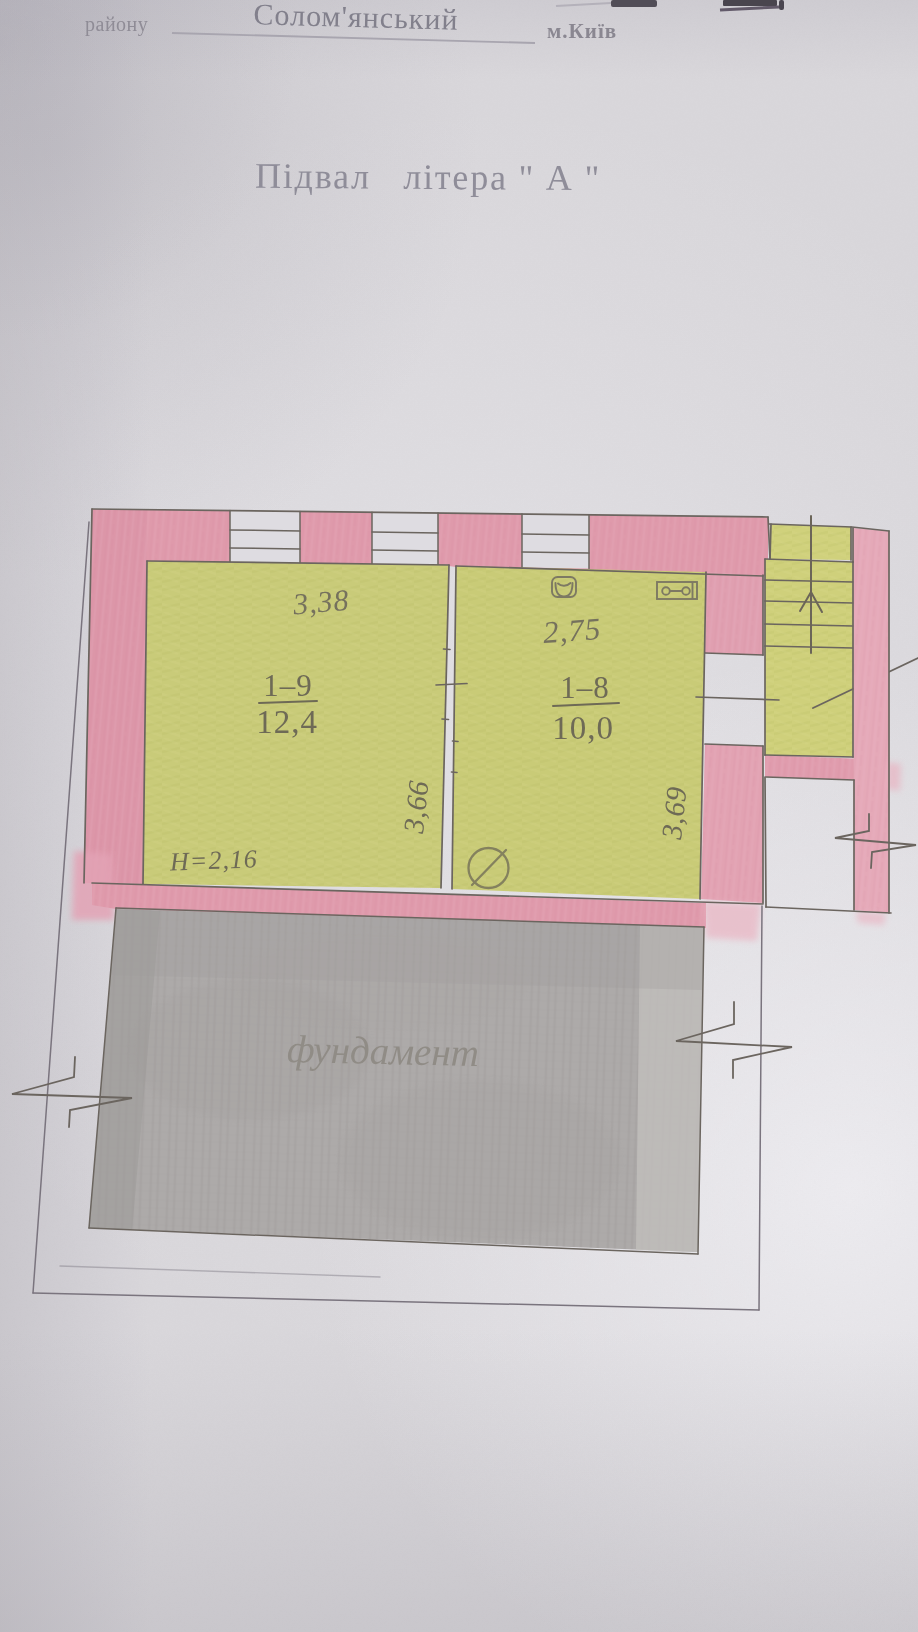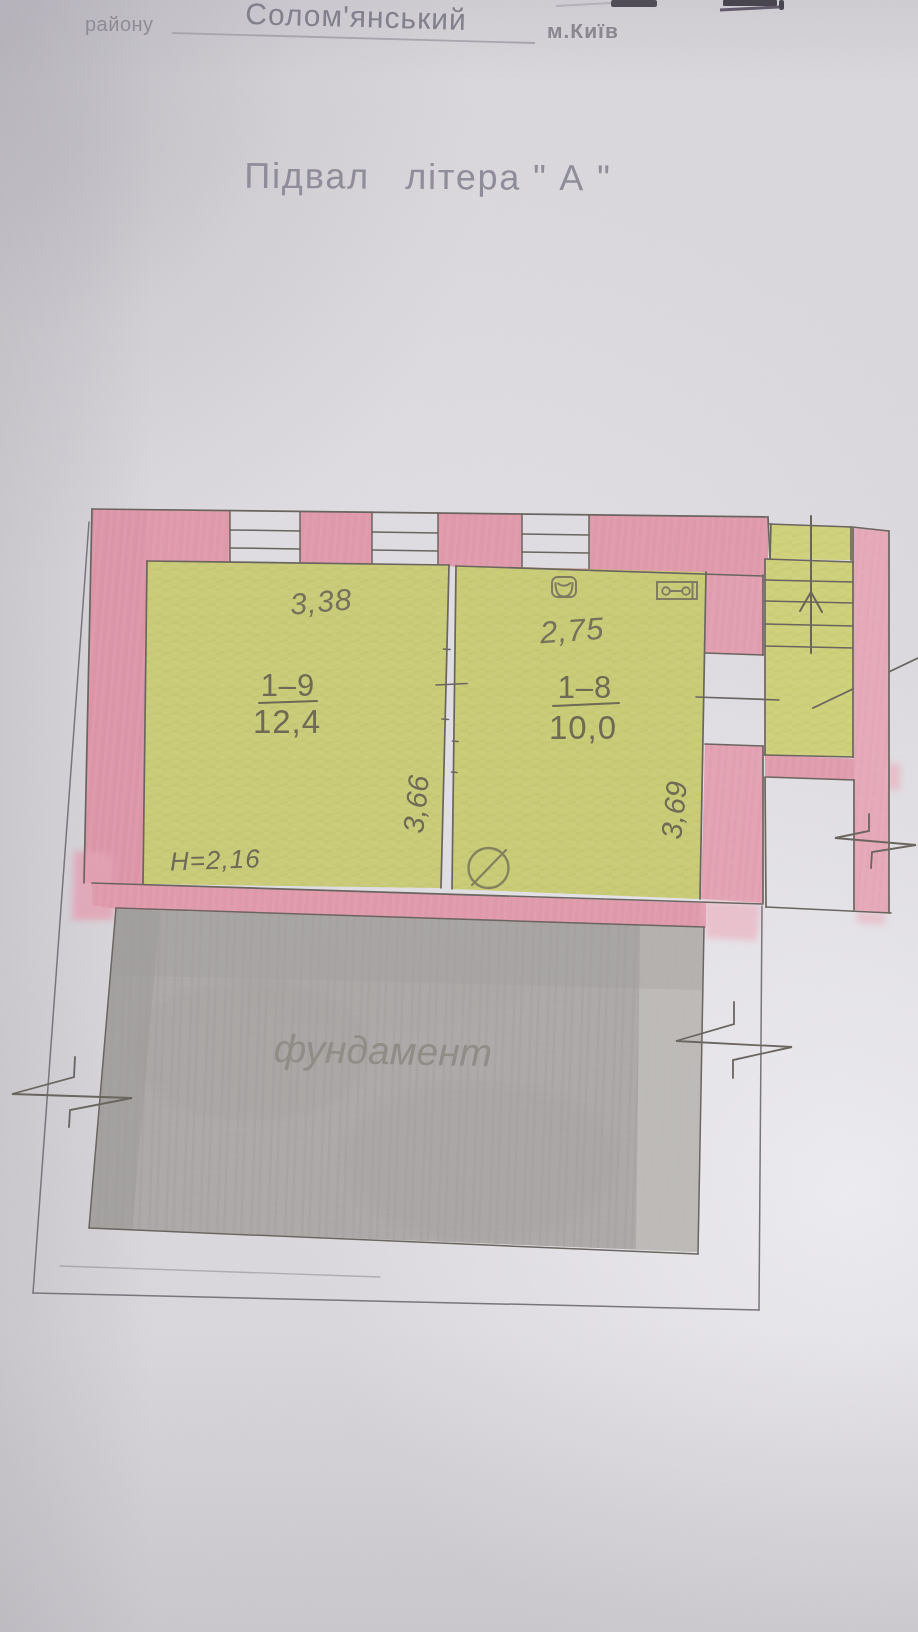--- a/index.html
+++ b/index.html
@@ -1,16 +1,16 @@
 <!DOCTYPE html>
 <html><head>
 <meta charset="utf-8">
 <style>
 html,body{margin:0;padding:0;background:#d9d7db;}
-#page{width:918px;height:1632px;overflow:hidden;position:relative;font-family:Liberation Sans, sans-serif;}
+#page{width:918px;height:1632px;overflow:hidden;position:relative;font-family:Liberation Serif, serif;}
 </style>
 </head>
 <body>
 <div id="page">
 <svg width="918" height="1632" viewBox="0 0 918 1632">
 <defs>
 <linearGradient id="gLeft" x1="0" y1="0" x2="150" y2="0" gradientUnits="userSpaceOnUse">
 <stop offset="0" stop-color="#b6b3ba" stop-opacity="0.45"></stop>
           <stop offset="1" stop-color="#b2afbb" stop-opacity="0"></stop>
 </linearGradient>

